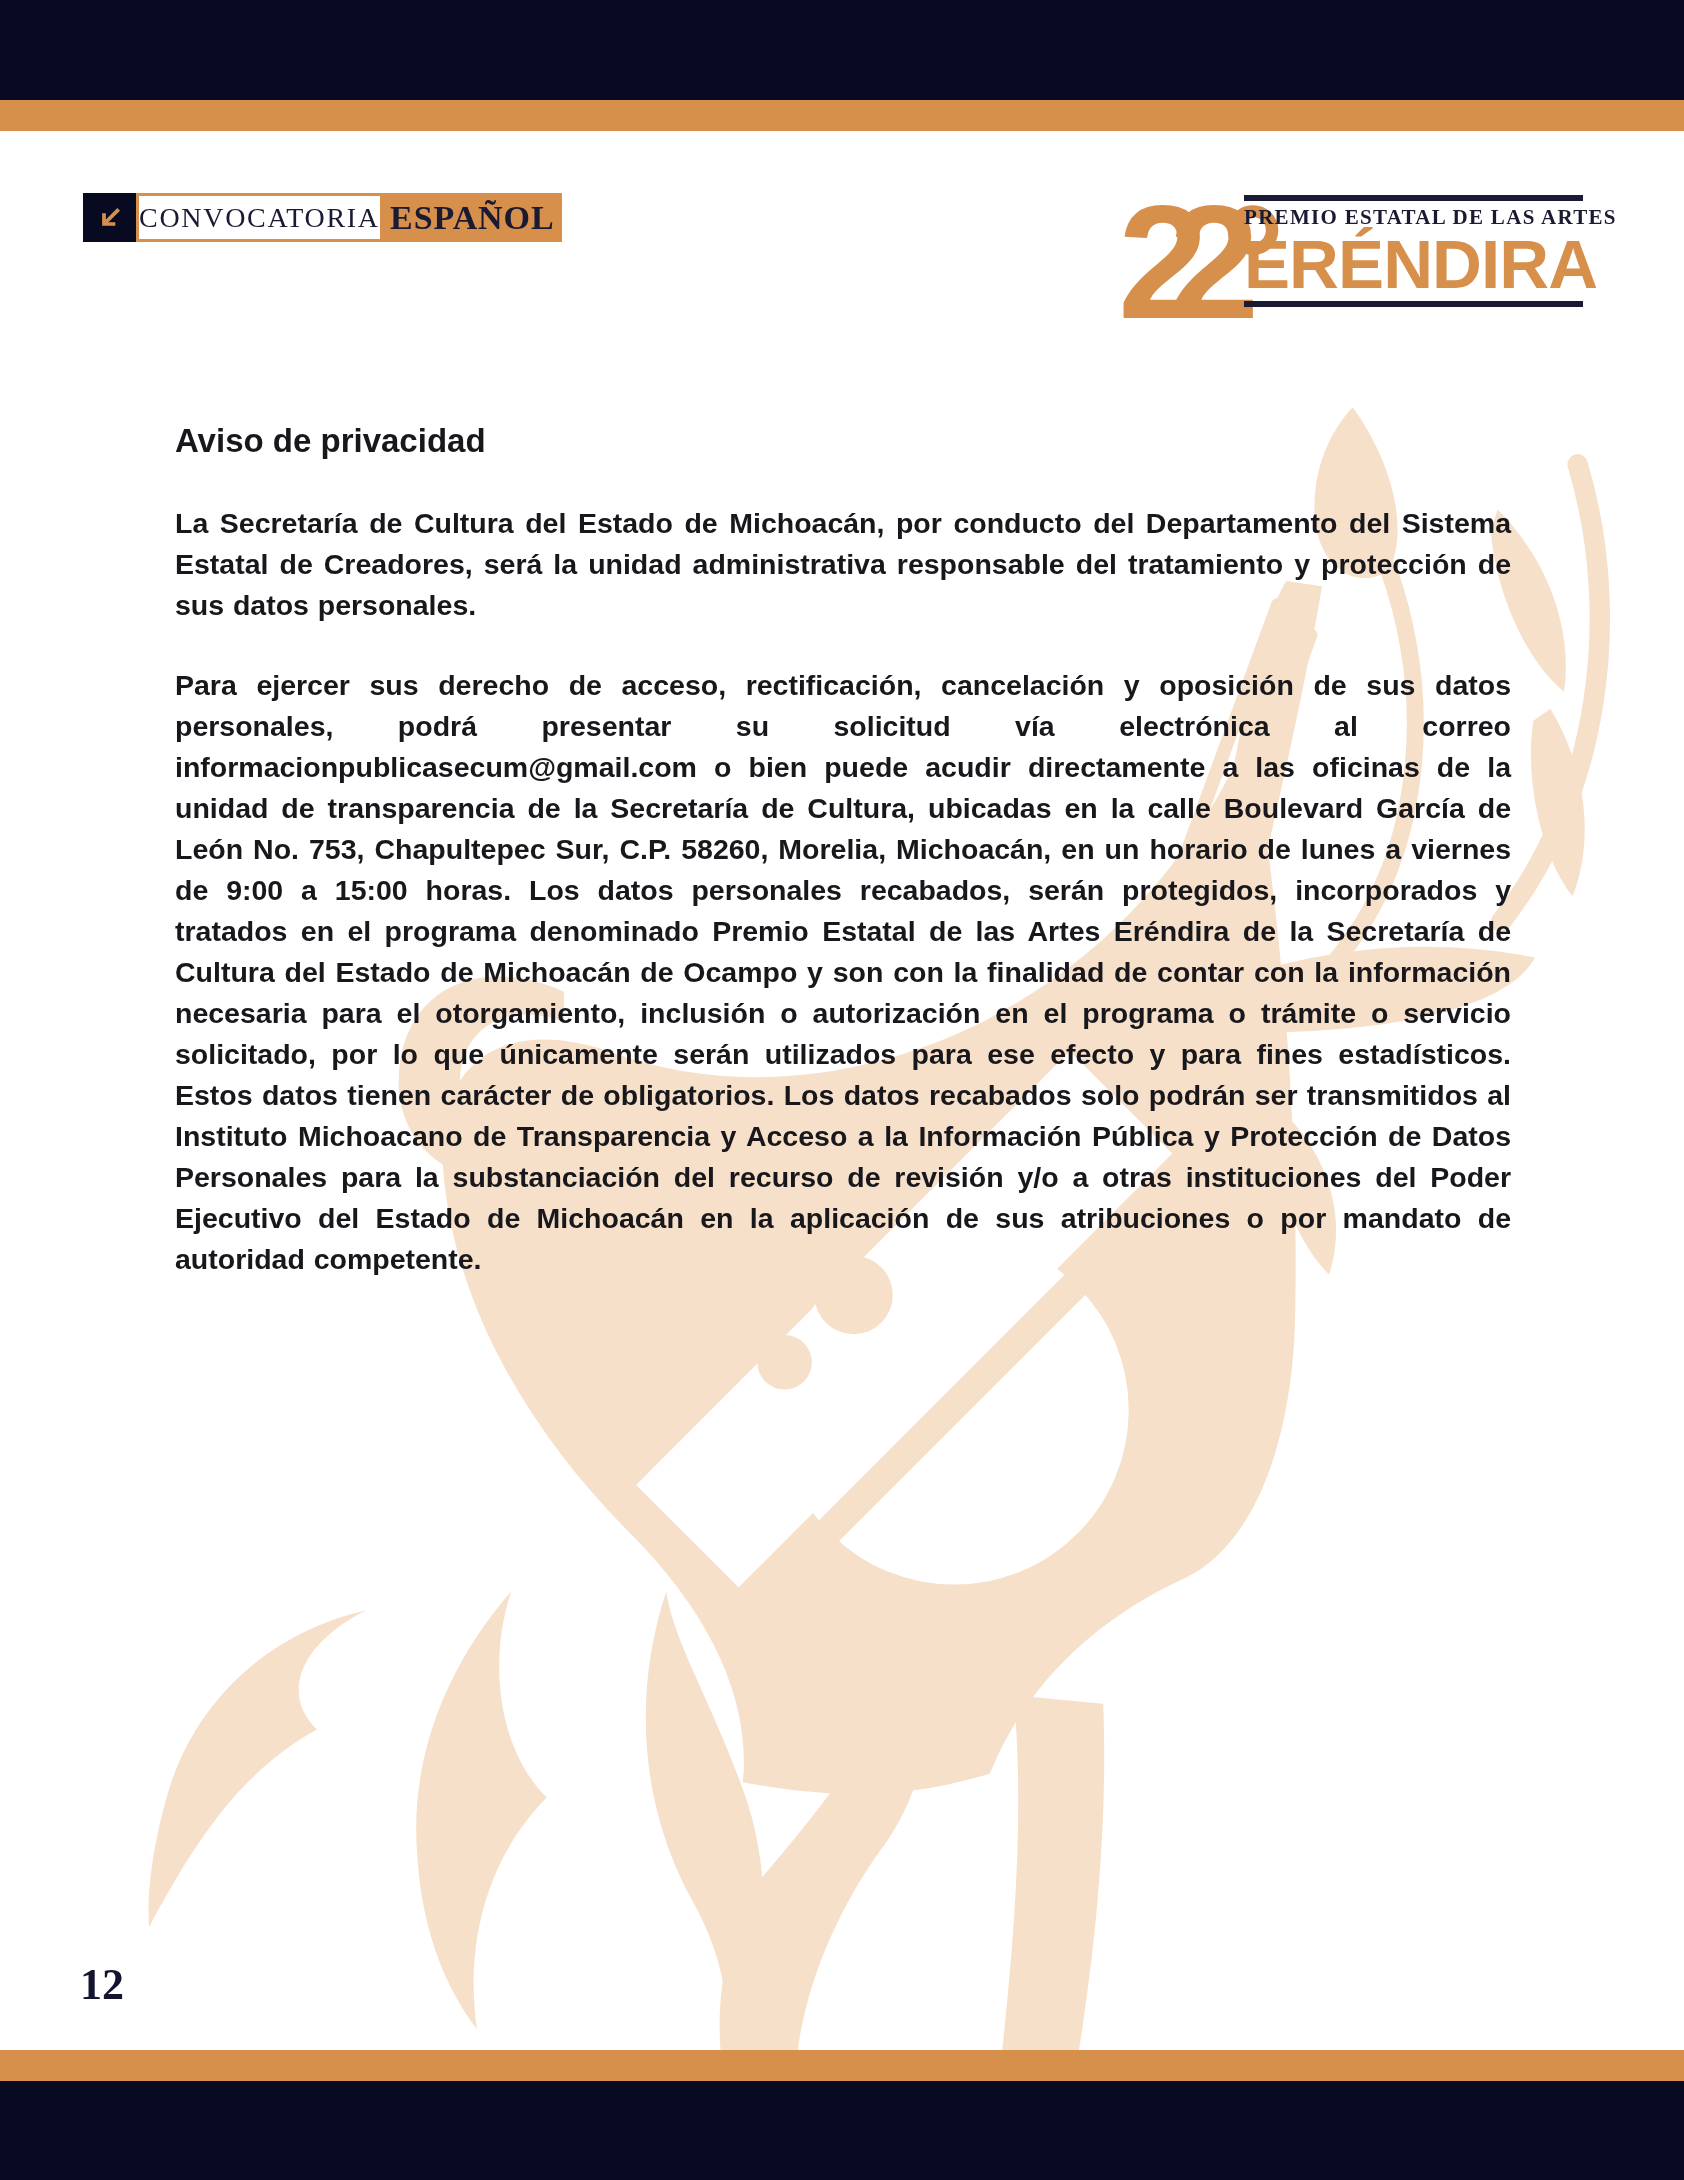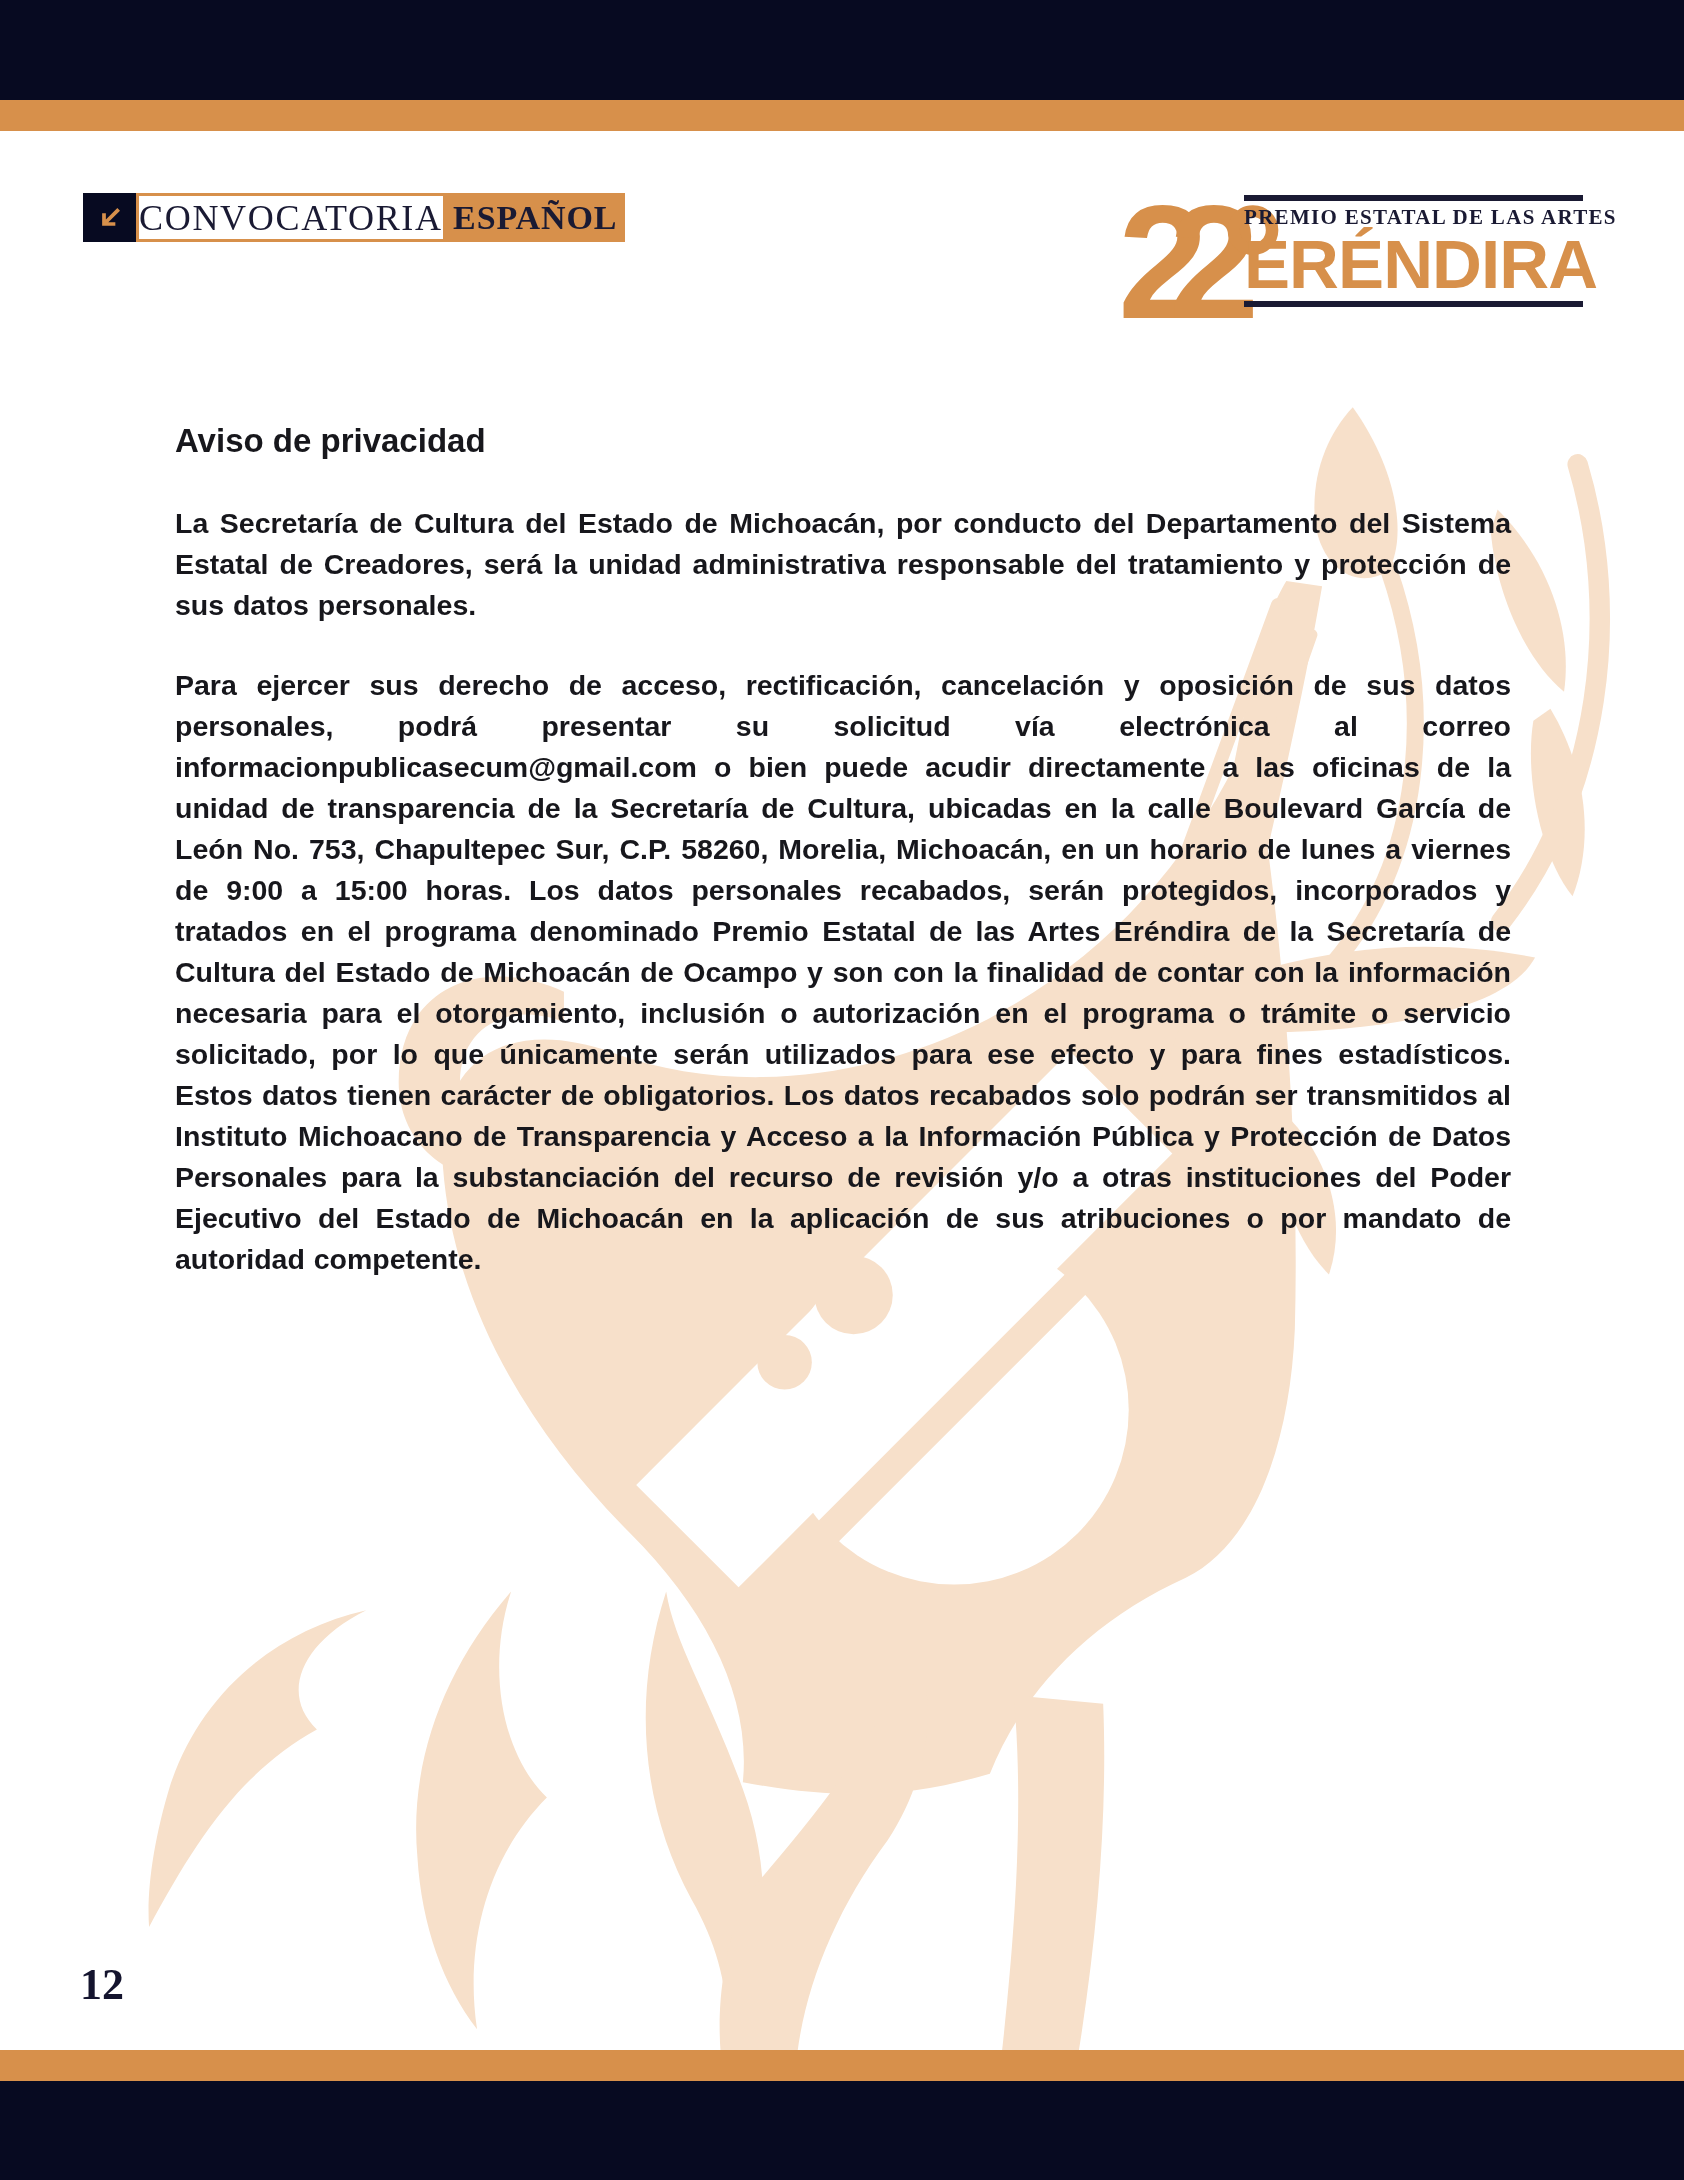--- a/index.html
+++ b/index.html
@@ -22,21 +22,21 @@
   .band{position:absolute;left:0;width:1685px;z-index:3;}
   .top-navy{top:0;height:100px;background:var(--navy);}
   .top-orange{top:100px;height:31px;background:var(--orange);}
   .bottom-orange{top:2050px;height:31px;background:var(--orange);}
   .bottom-navy{top:2081px;height:100px;background:var(--navy);}
 
   
   .badge{position:absolute;left:83px;top:193px;width:460px;height:49px;display:flex;z-index:4;}
   .badge-iconbox{width:53px;height:49px;background:var(--navy);display:flex;align-items:center;justify-content:center;flex:none;}
   .badge-mid{flex:1;background:var(--white);border:3.4px solid var(--orange);display:flex;align-items:center;justify-content:center;
-    font-family:"Liberation Serif",serif;font-size:36px;letter-spacing:1.7px;color:var(--badge-navy);font-weight:500;}
+    font-family:"Liberation Serif",serif;font-size:28px;letter-spacing:1.7px;color:var(--badge-navy);font-weight:500;}
   .badge-right{width:179px;flex:none;background:var(--orange);display:flex;align-items:center;justify-content:center;
     font-family:"Liberation Serif",serif;font-size:34px;font-weight:700;letter-spacing:0.9px;color:var(--badge-navy);}
 
   
   .logo{position:absolute;left:1118px;top:181px;width:467px;height:221px;z-index:4;}
   .logo-22{position:absolute;left:0;top:0;font-size:162px;line-height:1;font-weight:700;
     letter-spacing:-0.24em;color:var(--orange);font-family:"Liberation Sans",sans-serif;}
   .logo-right{position:absolute;left:126px;top:13.6px;width:339px;}
   .logo-rule{height:6px;background:var(--badge-navy);width:100%;}
   .logo-tagline{margin-top:4.3px;text-align:center;white-space:nowrap;font-family:"Liberation Serif",serif;

